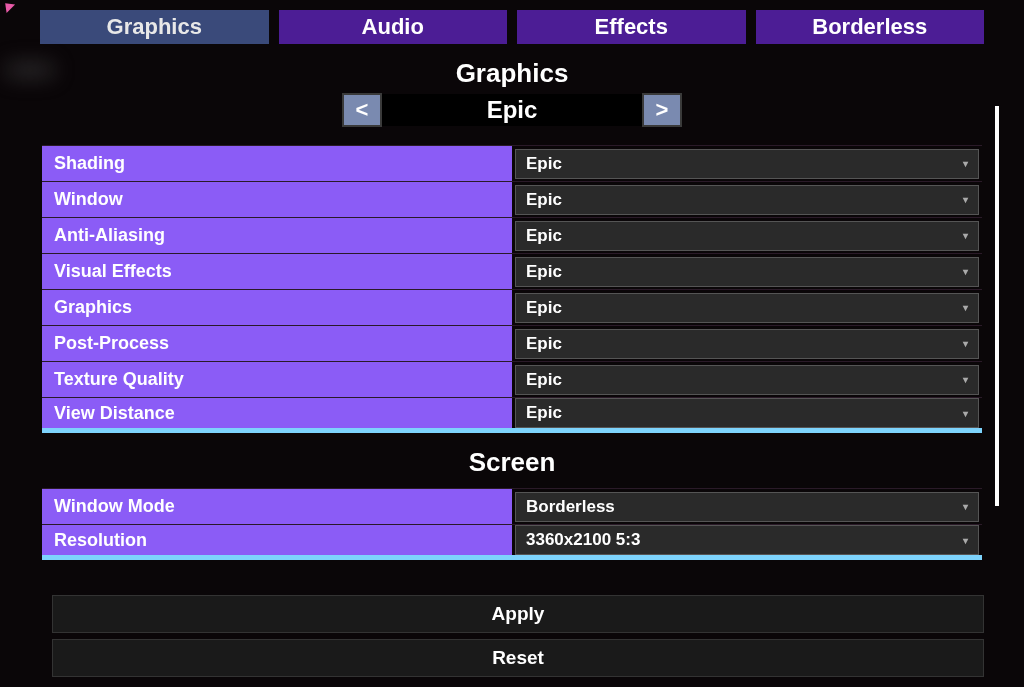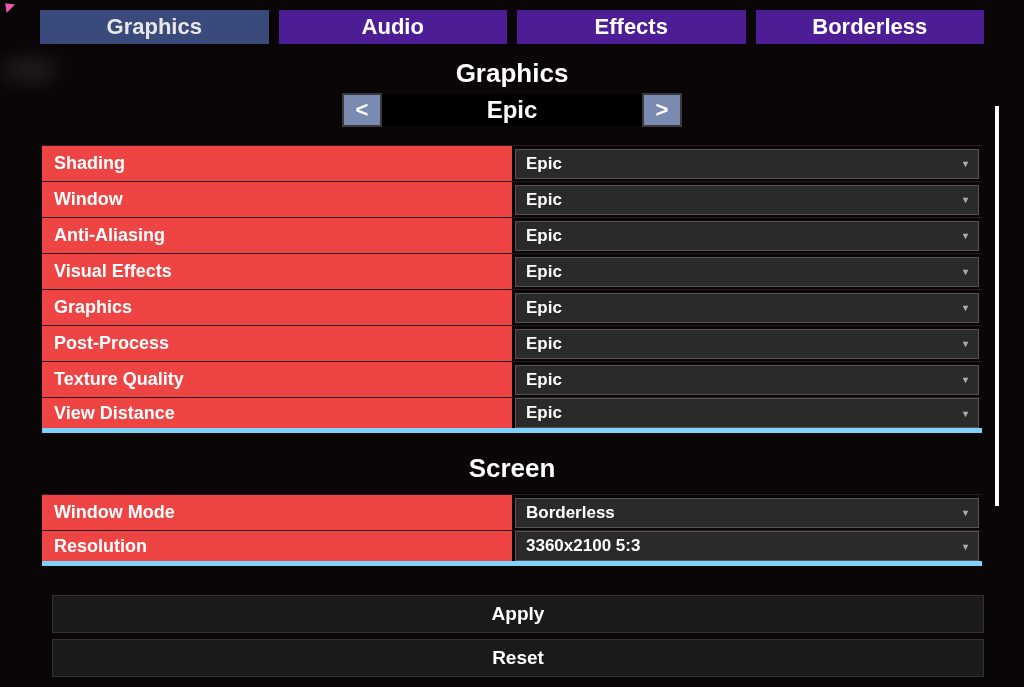--- a/index.html
+++ b/index.html
@@ -105,21 +105,21 @@
       display: flex;
       align-items: center;
       height: 36px;
       border-top: 1px solid #2a1a28;
     }
     .setting-row:last-child {
       border-bottom: 5px solid #7dd3fc;
     }
     .setting-label {
       width: 470px;
-      background: #ef4444;
+      background: #8b5cf6;
       padding: 6px 12px;
       font-size: 18px;
       font-weight: bold;
       height: 100%;
       display: flex;
       align-items: center;
     }
     .setting-value {
       flex: 1;
       background: #2a2a2a;
@@ -132,21 +132,21 @@
       display: flex;
       align-items: center;
       justify-content: space-between;
       cursor: pointer;
     }
     .chevron {
       font-size: 10px;
       color: #aaa;
     }
     .section-title.screen {
-      margin: 20px 0 10px 0;
+      margin: 14px 0 10px 0;
     }
     .bottom-buttons {
       position: absolute;
       bottom: 0;
       left: 12px;
       right: 0;
       padding: 0 40px 10px 40px;
     }
     .action-btn {
       width: 100%;

